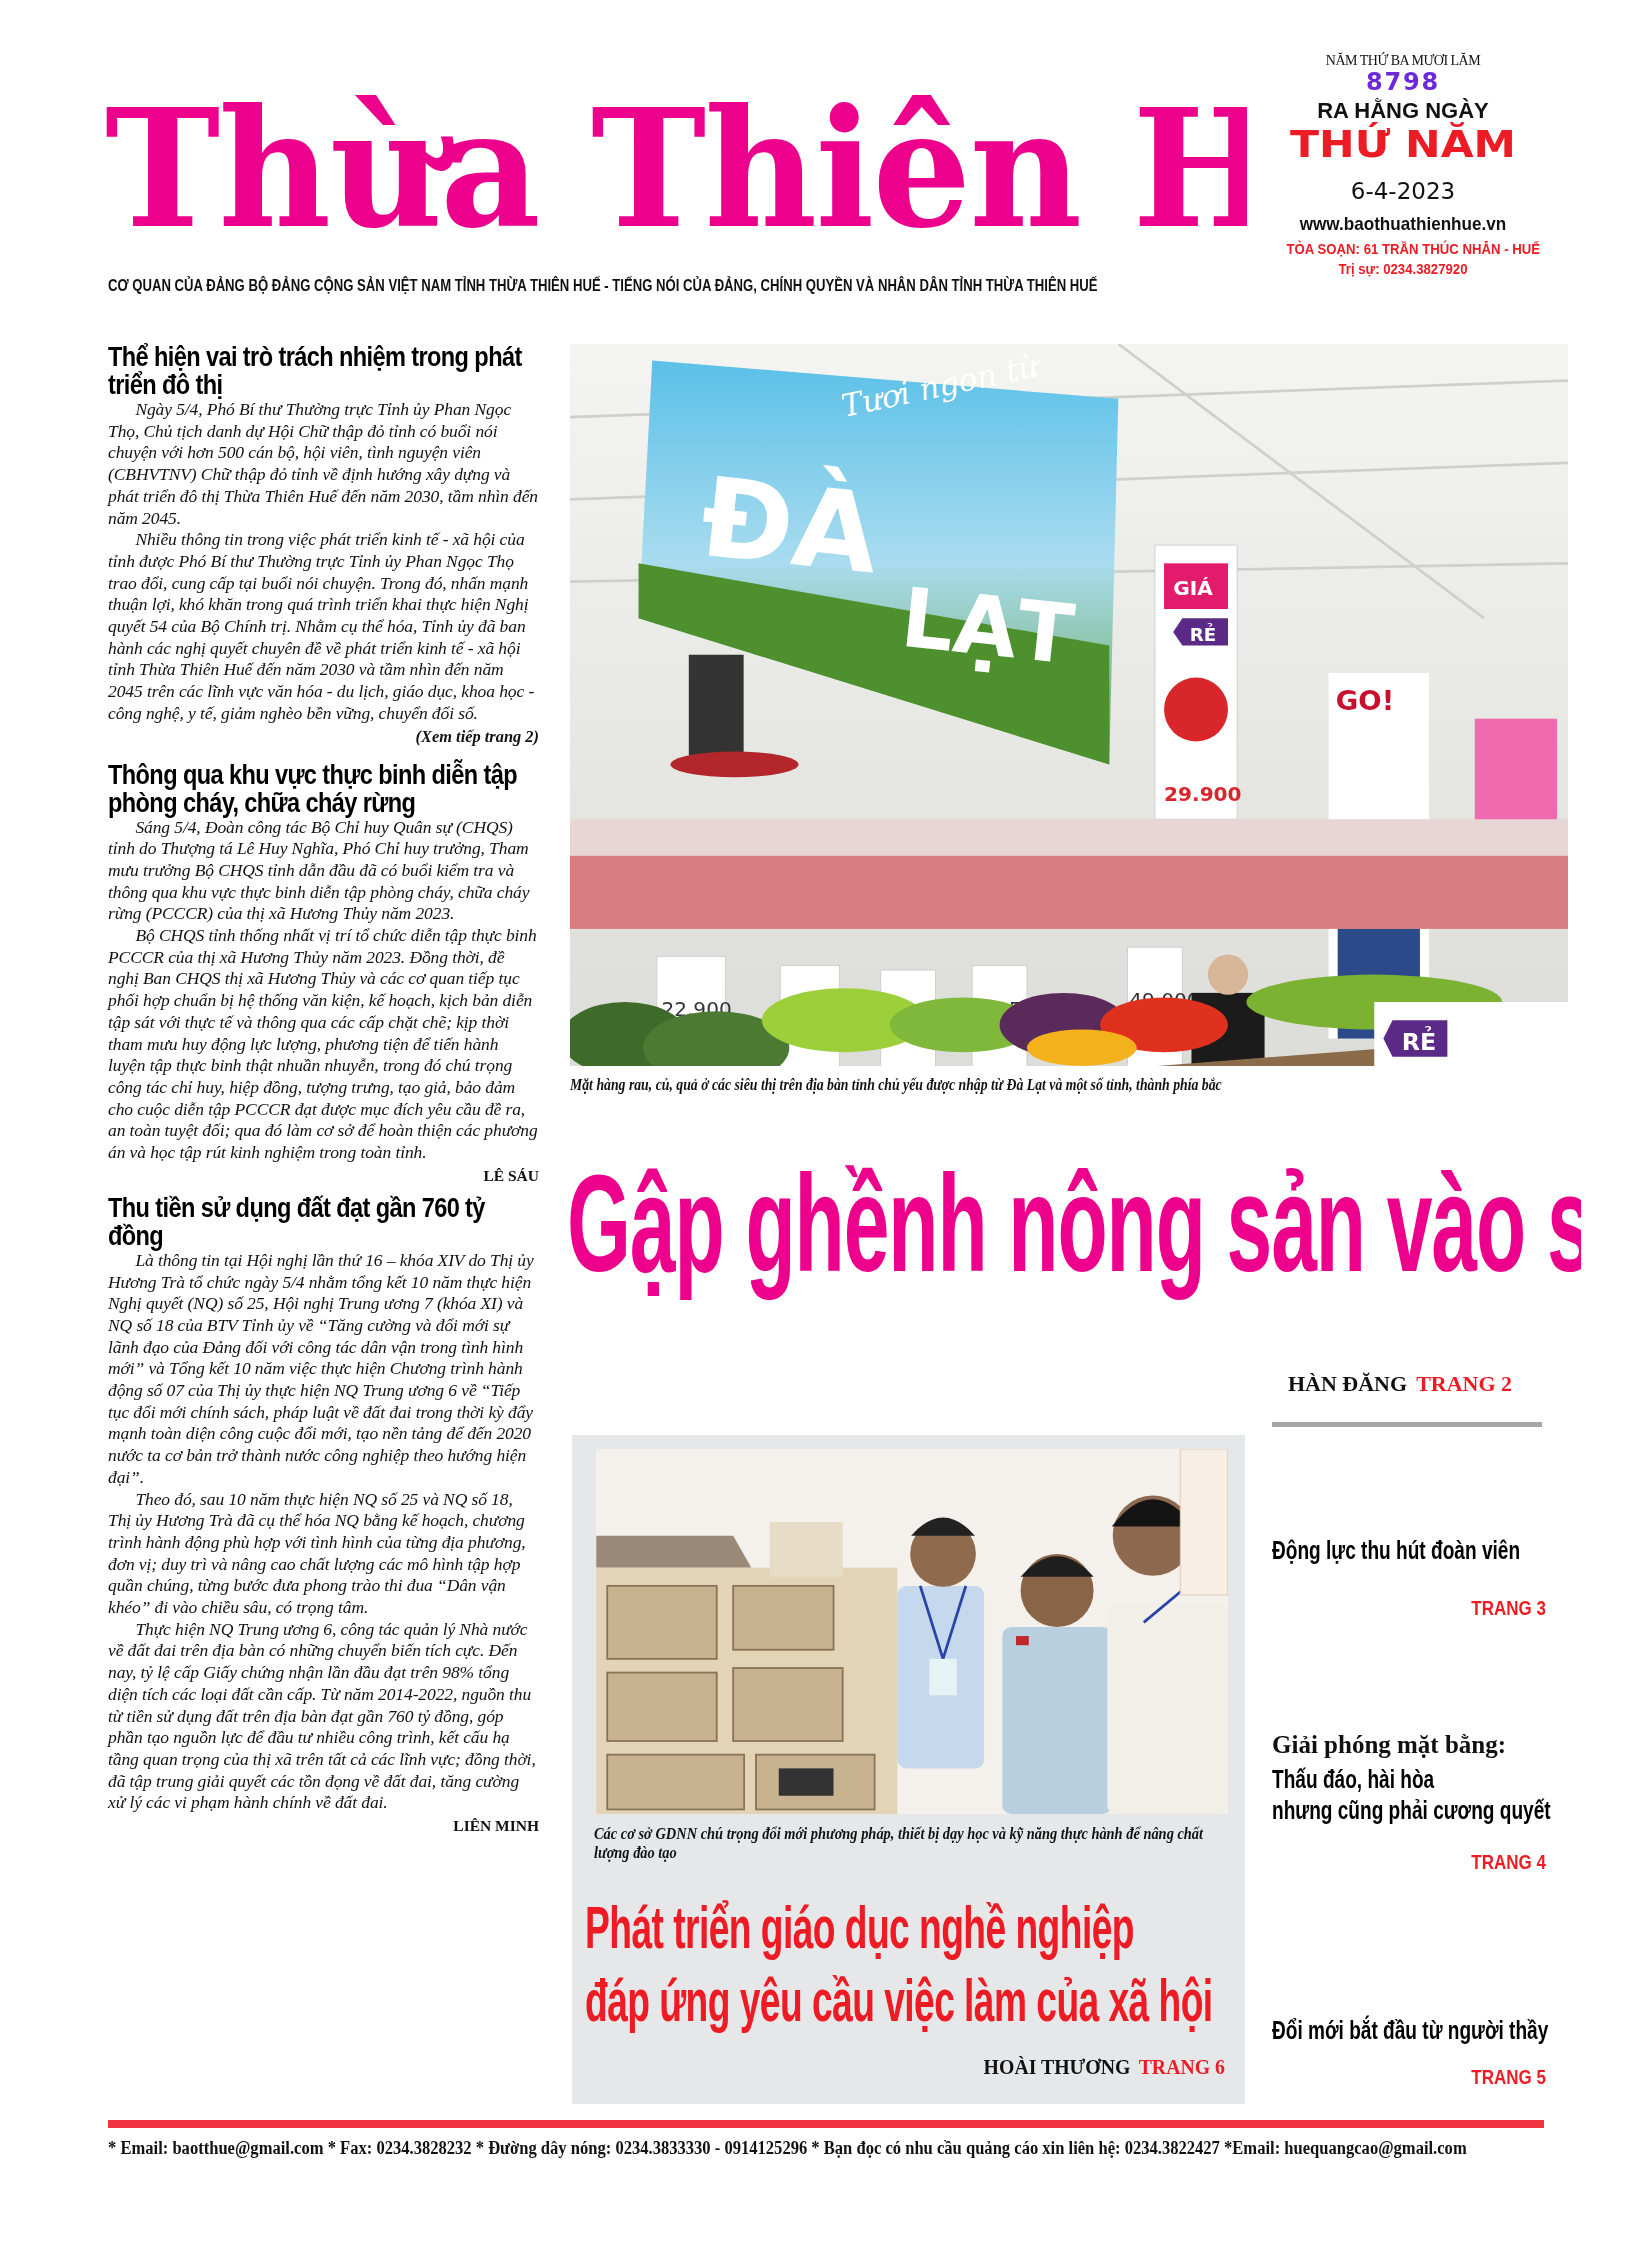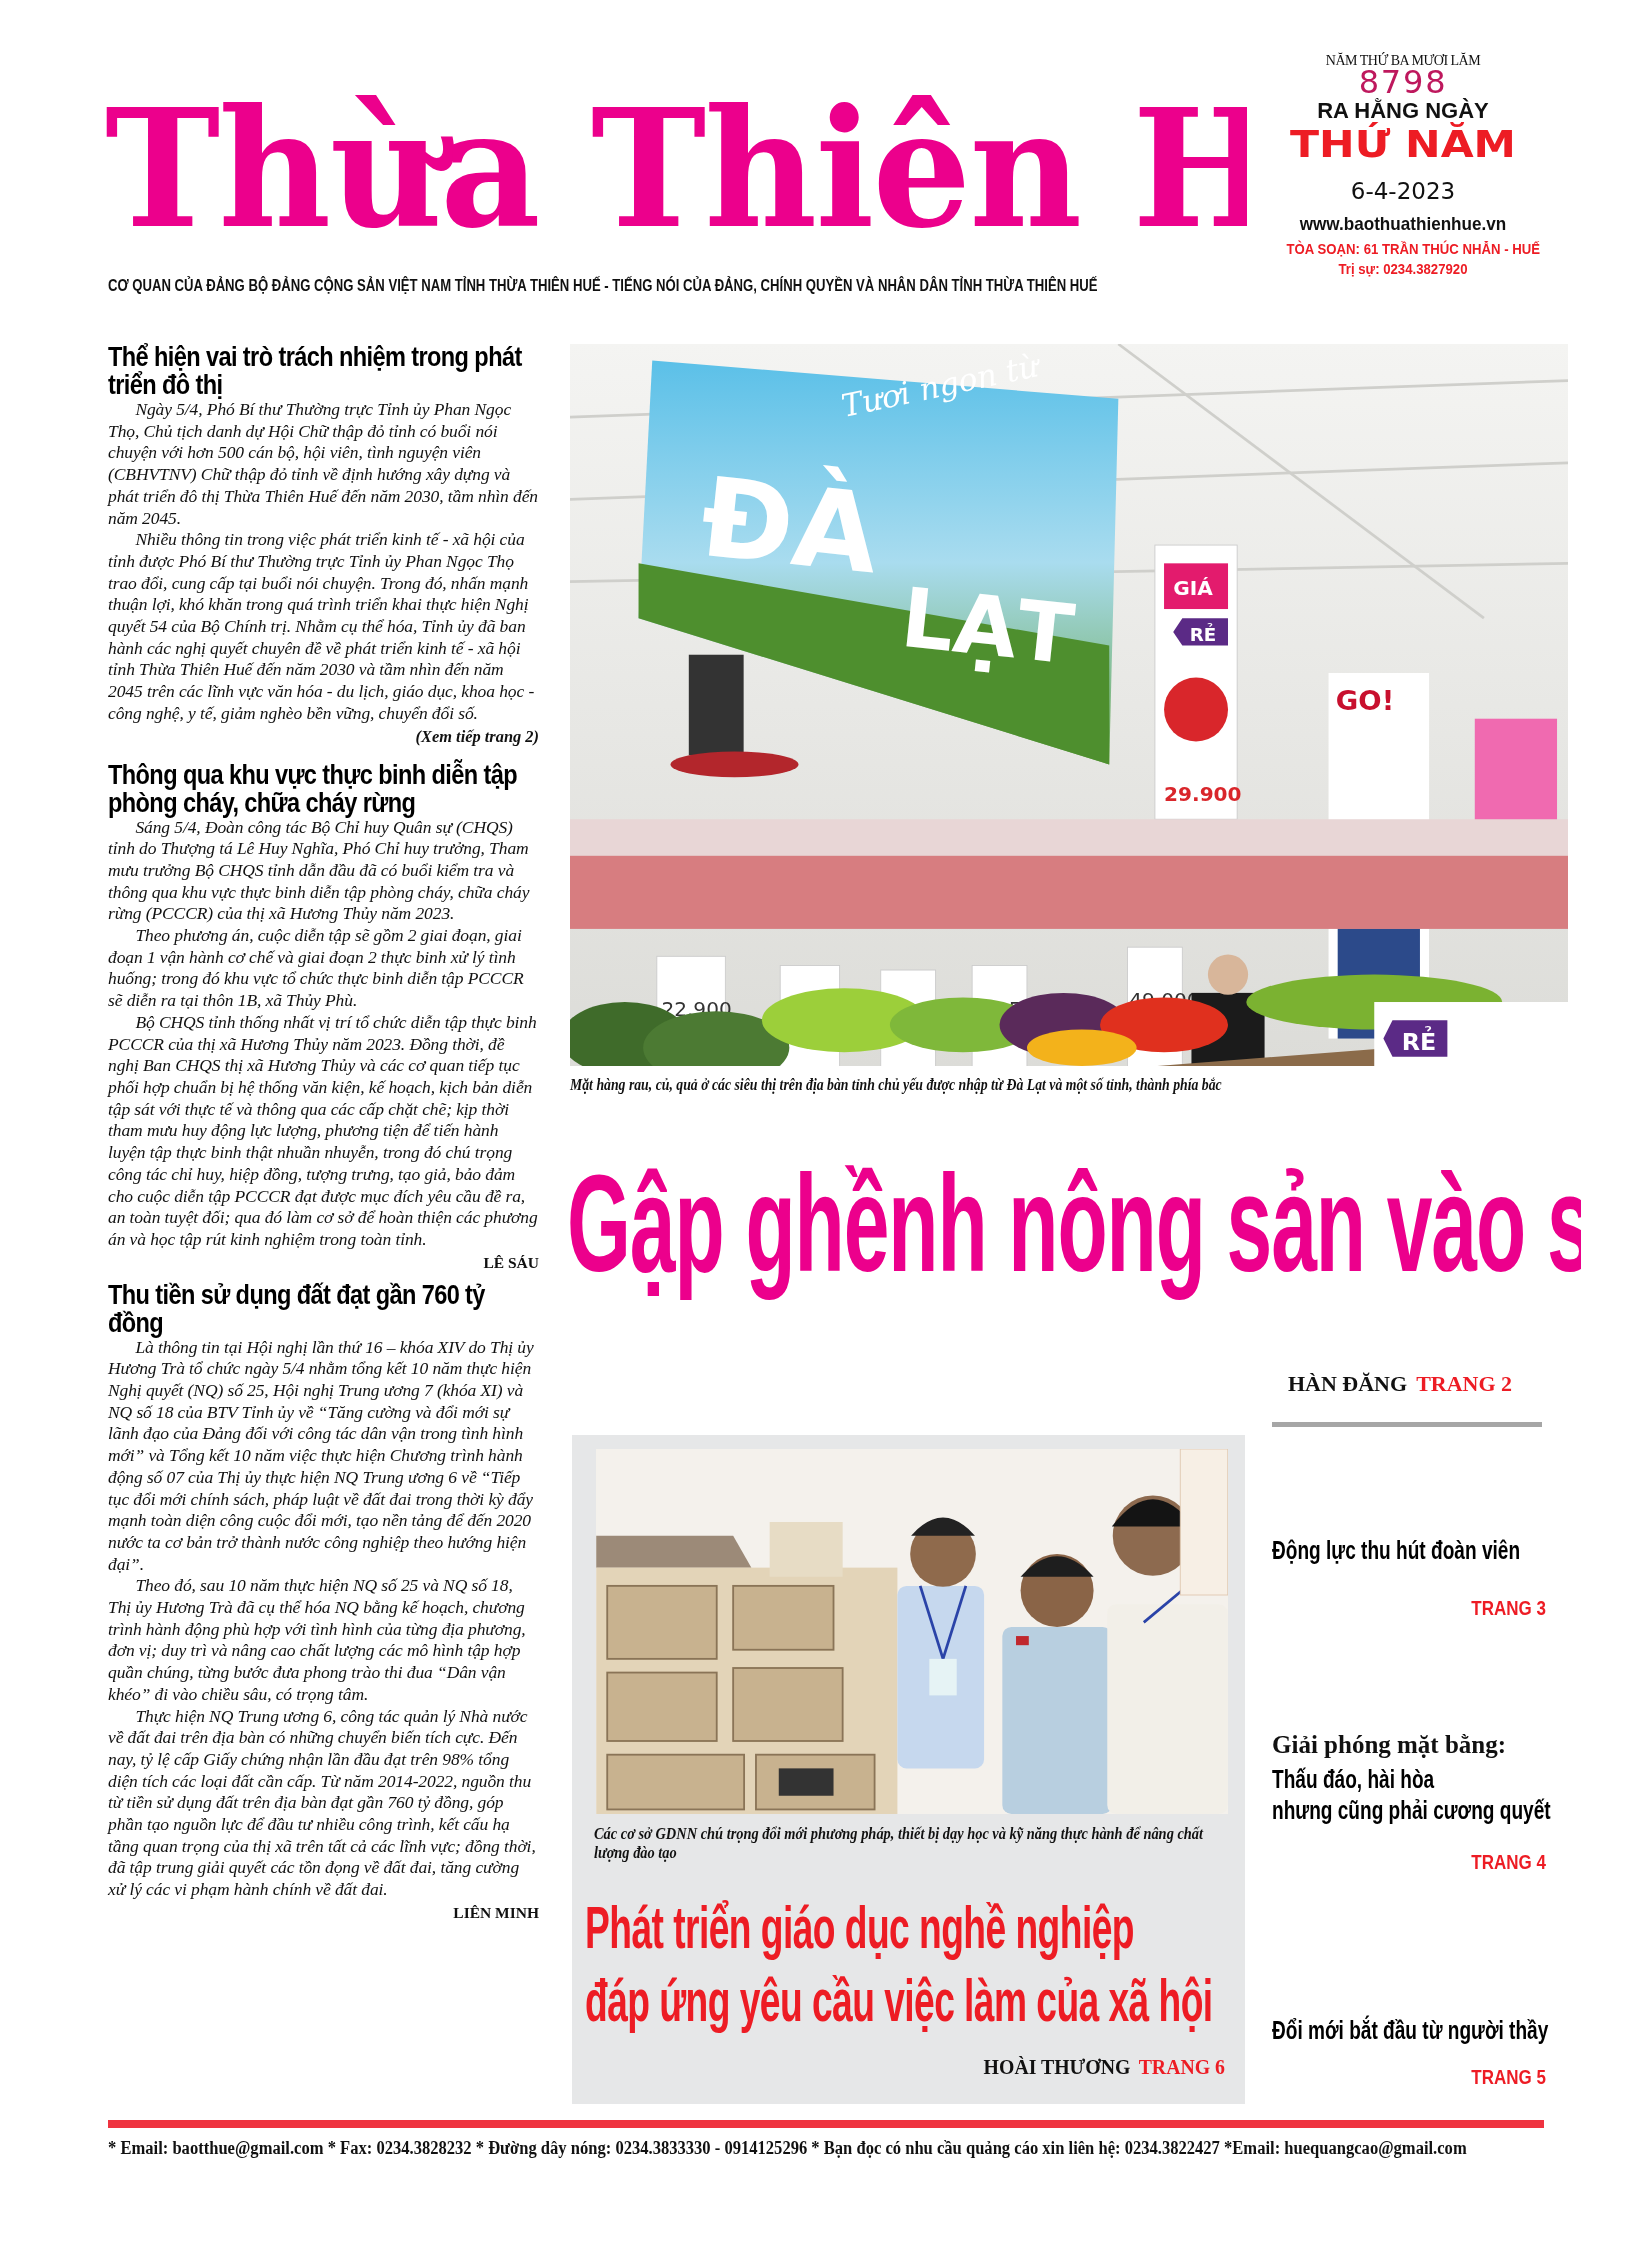--- a/index.html
+++ b/index.html
@@ -6,21 +6,21 @@
   body { width:1647px; height:2267px; position:relative; overflow:hidden; font-family:"Liberation Serif", serif; color:#111; }
   .abs { position:absolute; }
 
   
   .masthead-title { left:105px; top:64px; width:1142px; height:210px; overflow:hidden; }
   .masthead-title span { display:block; font-family:"DejaVu Serif", serif; font-weight:bold; color:#ec008c; font-size:163px; line-height:210px; transform:scaleX(0.95); transform-origin:left center; white-space:nowrap; letter-spacing:-1.8px; }
   .tagline { left:108px; top:277px; width:1147px; font-family:"Liberation Sans", sans-serif; font-weight:bold; font-size:16px; white-space:nowrap; transform:scaleX(0.82); transform-origin:left; color:#111; }
 
   .issue-box { left:1266px; top:53px; width:274px; text-align:center; }
   .issue-year { font-family:"Liberation Serif", serif; font-size:14px; letter-spacing:-0.5px; }
-  .issue-number { font-family:"DejaVu Sans", sans-serif; font-weight:normal; font-size:32px; color:#be185d; line-height:27.4px; letter-spacing:1.8px; }
+  .issue-number { font-family:"DejaVu Sans", sans-serif; font-weight:bold; font-size:24px; color:#6d28d9; line-height:27.4px; letter-spacing:1.8px; }
   .issue-freq { font-family:"Liberation Sans", sans-serif; font-weight:bold; font-size:22px; line-height:29px; }
   .issue-day { font-family:"DejaVu Sans", sans-serif; font-weight:bold; font-size:37px; color:#ed1c24; line-height:40px; transform:scaleX(1.15); }
   .issue-date { font-family:"DejaVu Sans", sans-serif; font-size:23px; line-height:37px; margin-top:8px; }
   .issue-web { font-family:"Liberation Sans", sans-serif; font-weight:bold; font-size:19px; line-height:27.4px; transform:scaleX(0.9); }
   .issue-addr { font-family:"Liberation Sans", sans-serif; font-weight:bold; font-size:15.5px; color:#ed1c24; white-space:nowrap; transform:scaleX(0.85); line-height:22px; }
   .issue-phone { font-family:"Liberation Sans", sans-serif; font-weight:bold; font-size:15.5px; color:#ed1c24; transform:scaleX(0.85); line-height:18.3px; }
 
   
   .leftcol { left:108px; top:343px; width:431px; }
   .art-title { font-family:"Liberation Sans", sans-serif; font-weight:bold; font-size:27.4px; line-height:28px; letter-spacing:-0.7px; transform:scaleX(0.86); transform-origin:left; width:116%; color:#000; margin:0; }
@@ -81,21 +81,20 @@
       <p>Ngày 5/4, Phó Bí thư Thường trực Tỉnh ủy Phan Ngọc Thọ, Chủ tịch danh dự Hội Chữ thập đỏ tỉnh có buổi nói chuyện với hơn 500 cán bộ, hội viên, tình nguyện viên (CBHVTNV) Chữ thập đỏ tỉnh về định hướng xây dựng và phát triển đô thị Thừa Thiên Huế đến năm 2030, tầm nhìn đến năm 2045.</p>
       <p>Nhiều thông tin trong việc phát triển kinh tế - xã hội của tỉnh được Phó Bí thư Thường trực Tỉnh ủy Phan Ngọc Thọ trao đổi, cung cấp tại buổi nói chuyện. Trong đó, nhấn mạnh thuận lợi, khó khăn trong quá trình triển khai thực hiện Nghị quyết 54 của Bộ Chính trị. Nhằm cụ thể hóa, Tỉnh ủy đã ban hành các nghị quyết chuyên đề về phát triển kinh tế - xã hội tỉnh Thừa Thiên Huế đến năm 2030 và tầm nhìn đến năm 2045 trên các lĩnh vực văn hóa - du lịch, giáo dục, khoa học - công nghệ, y tế, giảm nghèo bền vững, chuyển đổi số.</p>
     </div>
     <div class="art-note">(Xem tiếp trang 2)</div>
   </article>
 
   <article style="margin-top:12px">
     <h2 class="art-title">Thông qua khu vực thực binh diễn tập phòng cháy, chữa cháy rừng</h2>
     <div class="art-body">
       <p>Sáng 5/4, Đoàn công tác Bộ Chỉ huy Quân sự (CHQS) tỉnh do Thượng tá Lê Huy Nghĩa, Phó Chỉ huy trưởng, Tham mưu trưởng Bộ CHQS tỉnh dẫn đầu đã có buổi kiểm tra và thông qua khu vực thực binh diễn tập phòng cháy, chữa cháy rừng (PCCCR) của thị xã Hương Thủy năm 2023.</p>
-      <p>Theo phương án, cuộc diễn tập sẽ gồm 2 giai đoạn, giai đoạn 1 vận hành cơ chế và giai đoạn 2 thực binh xử lý tình huống; trong đó khu vực tổ chức thực binh diễn tập PCCCR sẽ diễn ra tại thôn 1B, xã Thủy Phù.</p>
       <p>Bộ CHQS tỉnh thống nhất vị trí tổ chức diễn tập thực binh PCCCR của thị xã Hương Thủy năm 2023. Đồng thời, đề nghị Ban CHQS thị xã Hương Thủy và các cơ quan tiếp tục phối hợp chuẩn bị hệ thống văn kiện, kế hoạch, kịch bản diễn tập sát với thực tế và thông qua các cấp chặt chẽ; kịp thời tham mưu huy động lực lượng, phương tiện để tiến hành luyện tập thực binh thật nhuần nhuyễn, trong đó chú trọng công tác chỉ huy, hiệp đồng, tượng trưng, tạo giả, bảo đảm cho cuộc diễn tập PCCCR đạt được mục đích yêu cầu đề ra, an toàn tuyệt đối; qua đó làm cơ sở để hoàn thiện các phương án và học tập rút kinh nghiệm trong toàn tỉnh.</p>
     </div>
     <div class="art-author">LÊ SÁU</div>
   </article>
 
   <article style="margin-top:6px">
     <h2 class="art-title">Thu tiền sử dụng đất đạt gần 760 tỷ đồng</h2>
     <div class="art-body">
       <p>Là thông tin tại Hội nghị lần thứ 16 – khóa XIV do Thị ủy Hương Trà tổ chức ngày 5/4 nhằm tổng kết 10 năm thực hiện Nghị quyết (NQ) số 25, Hội nghị Trung ương 7 (khóa XI) và NQ số 18 của BTV Tỉnh ủy về “Tăng cường và đổi mới sự lãnh đạo của Đảng đối với công tác dân vận trong tình hình mới” và Tổng kết 10 năm việc thực hiện Chương trình hành động số 07 của Thị ủy thực hiện NQ Trung ương 6 về “Tiếp tục đổi mới chính sách, pháp luật về đất đai trong thời kỳ đẩy mạnh toàn diện công cuộc đổi mới, tạo nền tảng để đến 2020 nước ta cơ bản trở thành nước công nghiệp theo hướng hiện đại”.</p>
       <p>Theo đó, sau 10 năm thực hiện NQ số 25 và NQ số 18, Thị ủy Hương Trà đã cụ thể hóa NQ bằng kế hoạch, chương trình hành động phù hợp với tình hình của từng địa phương, đơn vị; duy trì và nâng cao chất lượng các mô hình tập hợp quần chúng, từng bước đưa phong trào thi đua “Dân vận khéo” đi vào chiều sâu, có trọng tâm.</p>

